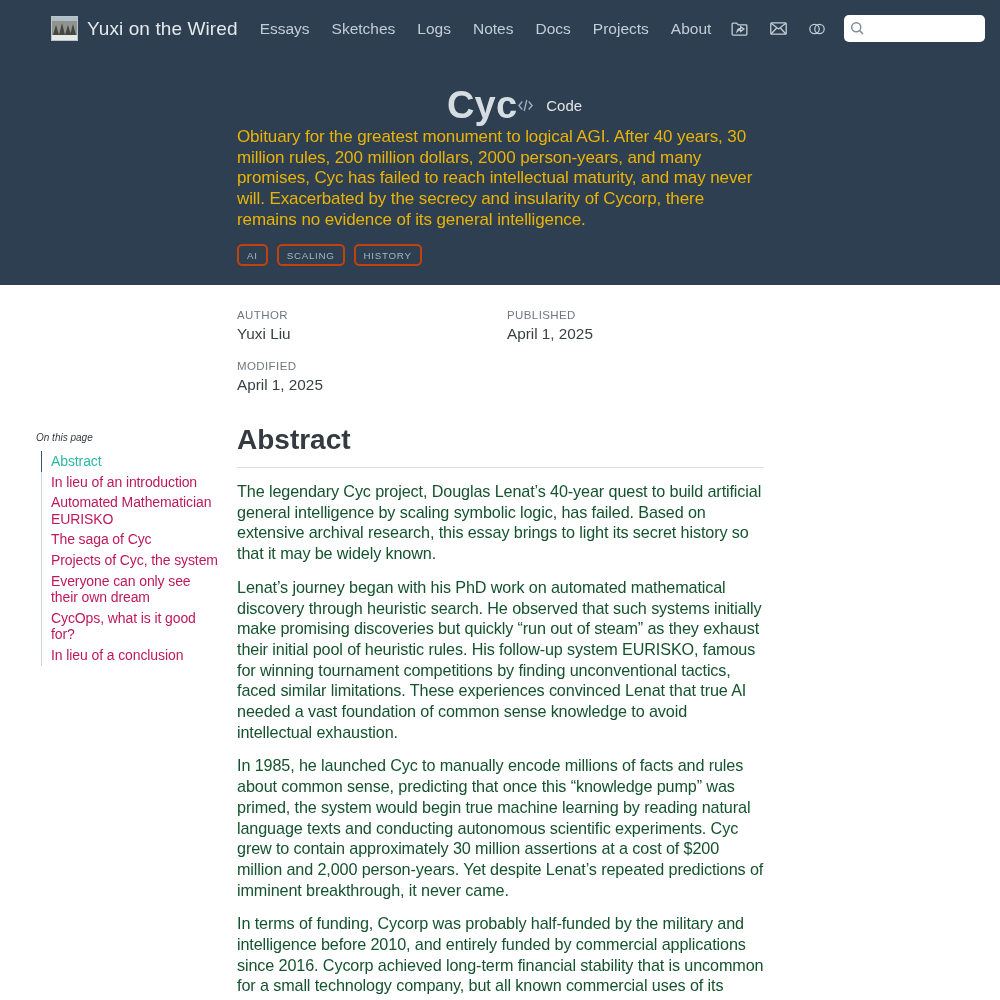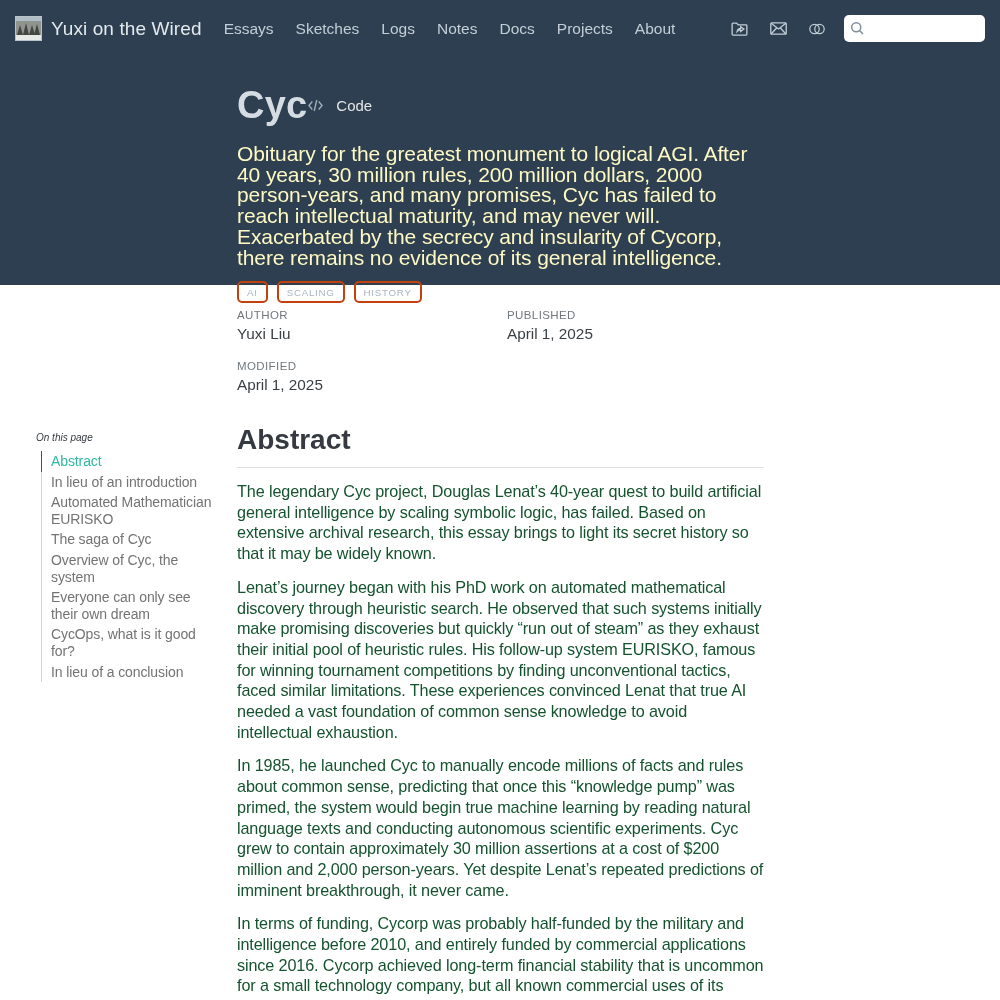--- a/index.html
+++ b/index.html
@@ -6,55 +6,55 @@
   html,body { margin:0; padding:0; }
   body {
     width:1000px; height:1000px; overflow:hidden; position:relative;
     background:#ffffff;
     font-family:"Liberation Sans", sans-serif;
     -webkit-font-smoothing:antialiased;
   }
   a { text-decoration:none; }
 
   
-  .banner { position:absolute; top:0; left:0; width:1000px; height:285px; background:#2d3f50; }
+  .banner { position:absolute; top:0; left:0; width:1000px; height:285px; background:#2d3f50;padding-left:36px; }
 
   .navbar { display:flex; align-items:center; height:57px; padding:0 15px; }
   .brand { display:flex; align-items:center; gap:9px; cursor:pointer; }
   .brand-title { color:#e3e9ed; font-size:19px; letter-spacing:.1px; }
   .logo { width:27px; height:27px; display:block; }
   .nav-links { display:flex; margin-left:11px; }
   .nav-link { padding:0 11px; font-size:15.5px; color:#c3ced7; cursor:pointer; }
   .nav-right { margin-left:auto; display:flex; align-items:center; gap:9px; }
   .icon-btn { width:30px; height:30px; display:flex; align-items:center; justify-content:center; cursor:pointer; }
   .icon-btn svg { stroke:#c3ced7; fill:none; stroke-width:1.1; }
   .search-box { width:141px; height:27px; background:#ffffff; border-radius:5px; display:flex; align-items:center; padding:0 5px; margin-left:3px; }
   .search-box svg { stroke:#808e99; fill:none; stroke-width:1.4; flex:0 0 auto; }
   .search-input { border:none; outline:none; width:100%; height:100%; font-size:13px; padding:0 4px; background:transparent; }
 
   .banner-content { position:absolute; left:237px; top:83px; width:527px; }
-  .title-row { display:flex; justify-content:flex-start; align-items:center; }
+  .title-row { display:flex; justify-content:center; align-items:center;margin-left:28px; }
   .page-title { font-size:38px; font-weight:600; color:#d5dde3; line-height:44px; letter-spacing:.2px; }
   .code-link { display:flex; align-items:center; gap:12px; font-size:15px; color:#e5e5e5; cursor:pointer; }
   .code-link svg { stroke:#9cafbd; fill:none; stroke-width:1.3; }
-  .description { margin-top:17px; font-size:21px; line-height:20.7px; letter-spacing:-.1px; color:#fef9c3; }
+  .description { margin-top:0; font-size:17px; line-height:20.7px; letter-spacing:-.1px; color:#eab308; }
   .tags { margin-top:13px; display:flex; gap:9px; }
   .tag { border:2px solid #c2410c; border-radius:5px; padding:4px 8px 3px; font-size:9.8px; letter-spacing:.7px; color:#a7b5c1; cursor:pointer; }
 
   
   .meta { position:absolute; left:237px; top:309px; width:527px; display:grid; grid-template-columns:270px 1fr; row-gap:17px; }
   .meta-label { font-size:11.5px; letter-spacing:.4px; color:#70787e; }
   .meta-value { font-size:15.3px; color:#3a3f44; margin-top:4px; }
 
   
   .toc { position:absolute; left:36px; top:432px; width:183px; }
   .toc-title { font-size:10px; color:#343a40; margin-bottom:8px;font-style:italic; }
   .toc ul { list-style:none; margin:0 0 0 5px; padding:0; border-left:1px solid #cdd3d8; }
   .toc li a { display:block; padding:2px 0 2px 9px; margin-left:-1px; border-left:1px solid transparent;
-              font-size:14px; line-height:16.6px; letter-spacing:-.1px; color:#737373; cursor:pointer; }
+              font-size:14px; line-height:16.6px; letter-spacing:-.1px; color:#be185d; cursor:pointer; }
   .toc li a.active { color:#2fb8a2; border-left-color:#3c536a; }
 
   
   .article { position:absolute; left:237px; top:423px; width:527px; }
   .section-heading { font-size:28px; font-weight:600; color:#343a40; margin:0; line-height:34px; }
   .heading-rule { border:none; border-top:1px solid #dde1e5; margin:10px 0 0; }
   .article p { font-size:16.2px; line-height:20.7px; letter-spacing:-.12px; color:#14532d; margin:13px 0 0; }
 </style>
 </head>
 <body>
@@ -155,21 +155,21 @@
     <li>
         <a>In lieu of an introduction</a>
       </li>
     <li>
         <a>Automated Mathematician EURISKO</a>
       </li>
     <li>
         <a>The saga of Cyc</a>
       </li>
     <li>
-        <a>Overview of Cyc, the system</a>
+        <a>Projects of Cyc, the system</a>
       </li>
     <li>
         <a>Everyone can only see their own dream</a>
       </li>
     <li>
         <a>CycOps, what is it good for?</a>
       </li>
     <li>
         <a>In lieu of a conclusion</a>
       </li>

